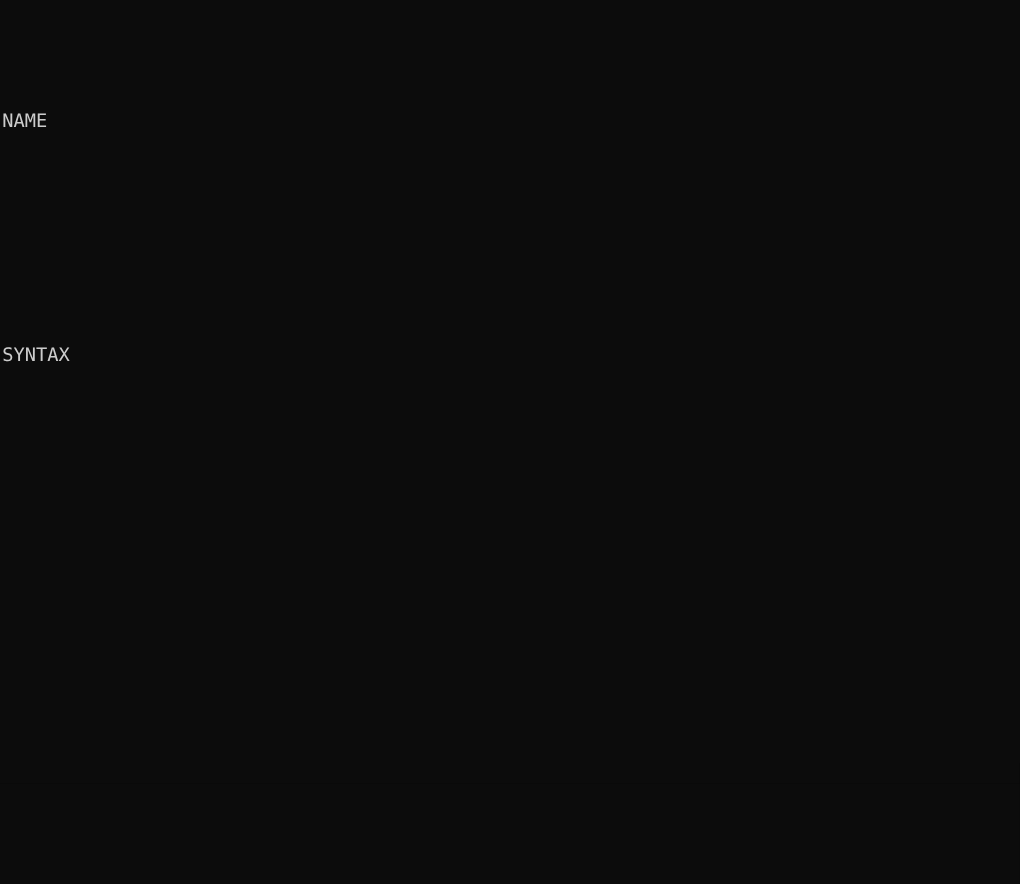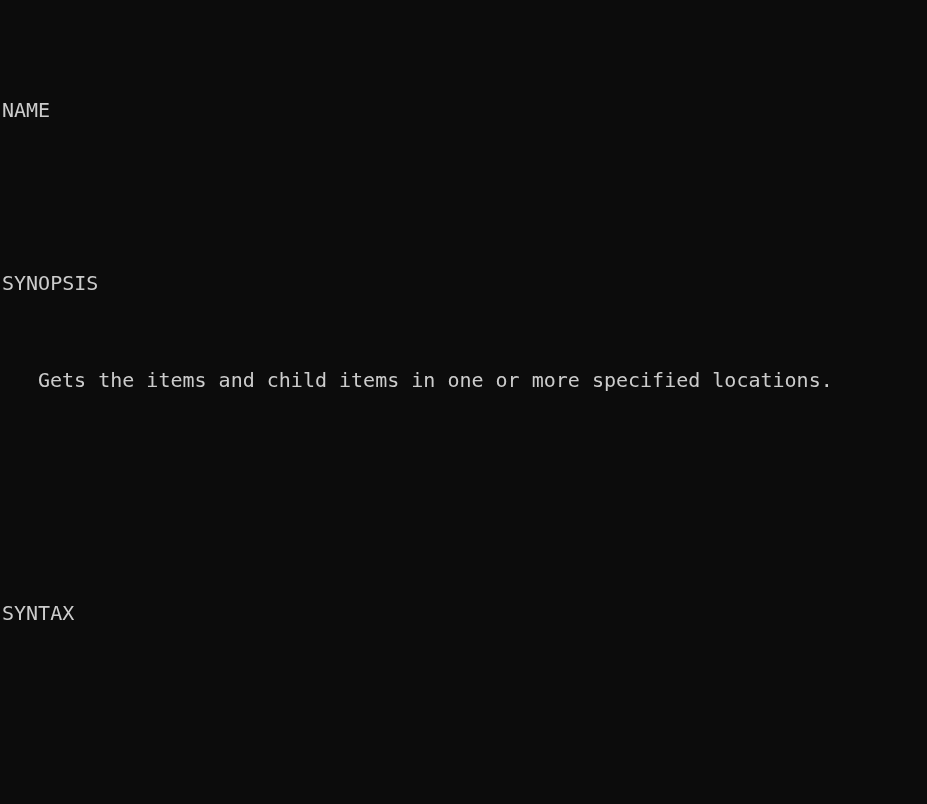--- a/index.html
+++ b/index.html
@@ -8,21 +8,21 @@
     background: #0c0c0c;
   }
   .terminal {
     position: relative;
     width: 927px;
     height: 712px;
     box-sizing: border-box;
     background: #0c0c0c;
     color: #cccccc;
     font-family: "DejaVu Sans Mono", "Liberation Mono", monospace;
-    font-size: 20px;
+    font-size: 17px;
     line-height: 19.35px;
     padding: 4px 0 0 2px;
     overflow: hidden;
     white-space: pre;
   }
   .heading {
     letter-spacing: 0;
   }
   .body .line {
     padding-left: 36px; 
@@ -32,26 +32,20 @@
 </style>
 </head>
 <body>
 
 <div class="terminal">
 
   <div class="section section-name">
     <div class="heading">NAME</div>
   </div>
 
-  <div class="section section-synopsis">
-    <div class="heading">SYNOPSIS</div>
-    <div class="body">
-      <div class="line">Gets the items and child items in one or more specified locations.</div>
-    </div>
-  </div>
 
   <div class="section section-syntax">
     <div class="heading">SYNTAX</div>
     
   </div>
 
   
 
   
 

